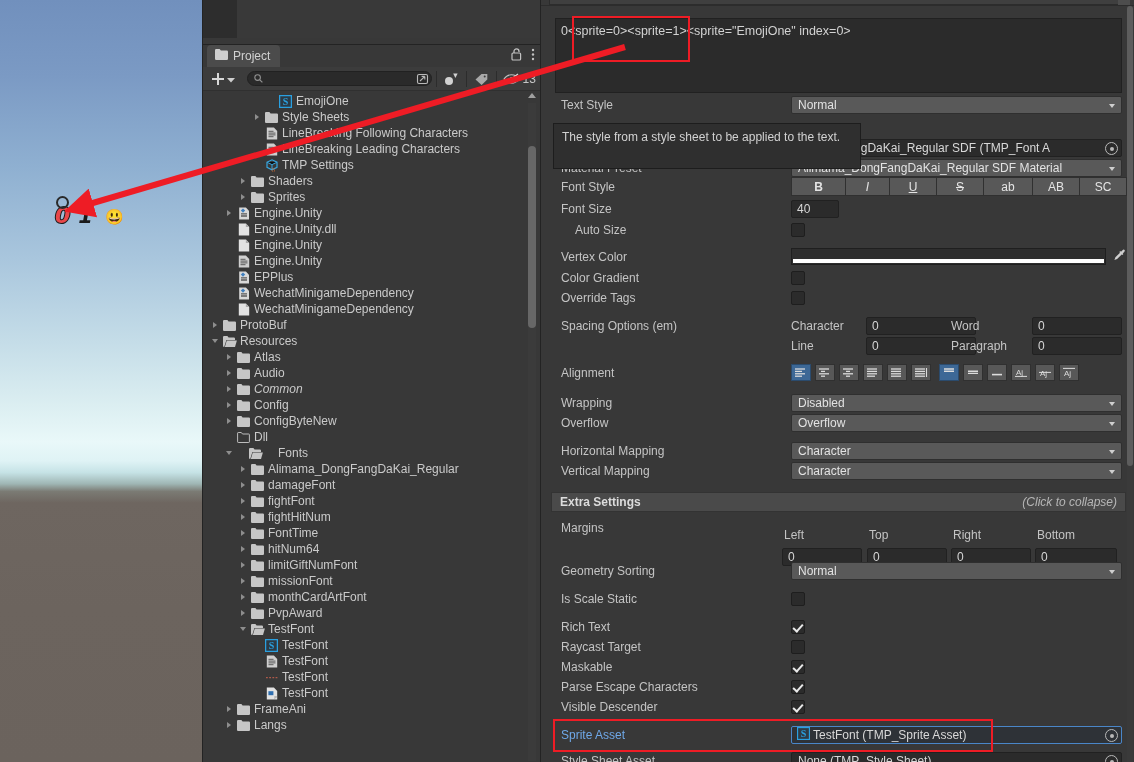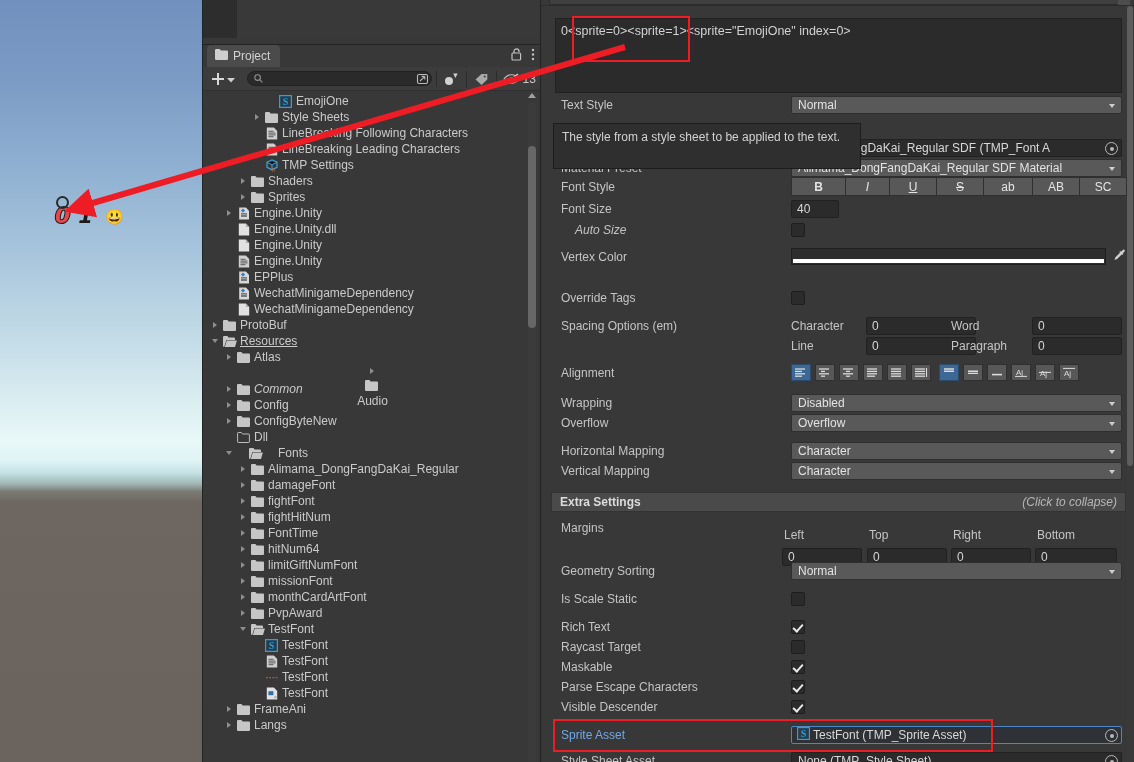--- a/index.html
+++ b/index.html
@@ -597,21 +597,21 @@
           </span>
           <span class="ticon">
             <span style="display: flex; align-items: center;">
               <svg width="13" height="11" viewBox="0 0 13 11">
                 <path d="M0 1.1A1.1 1.1 0 0 1 1.1 0h3.3l1.2 1.5h6.3A1.1 1.1 0 0 1 13 2.6V9.9A1.1 1.1 0 0 1 11.9 11H1.1A1.1 1.1 0 0 1 0 9.9Z" fill="#c6c6c6"></path>
               </svg>
             </span>
           </span>
           <span class="tlabel">ProtoBuf</span>
         </div>
-        <div class="trow" style="padding-left: 6px; text-decoration: underline;">
+        <div class="trow" style="padding-left: 6px;">
           <span class="twist">
             <span class="twist-arrow-d"></span>
           </span>
           <span class="ticon">
             <span style="display: flex; align-items: center;">
               <svg width="14" height="11" viewBox="0 0 14 11">
                 <path d="M0 1.1A1.1 1.1 0 0 1 1.1 0h3.3l1.2 1.5h5.3A1.1 1.1 0 0 1 12 2.6V4H3.4L1.2 11H1.1A1.1 1.1 0 0 1 0 9.9Z" fill="#c6c6c6"></path>
                 <path d="M3.8 4.6h10.1L12 11H1.8Z" fill="#c6c6c6"></path>
               </svg>
             </span>
@@ -624,21 +624,21 @@
           </span>
           <span class="ticon">
             <span style="display: flex; align-items: center;">
               <svg width="13" height="11" viewBox="0 0 13 11">
                 <path d="M0 1.1A1.1 1.1 0 0 1 1.1 0h3.3l1.2 1.5h6.3A1.1 1.1 0 0 1 13 2.6V9.9A1.1 1.1 0 0 1 11.9 11H1.1A1.1 1.1 0 0 1 0 9.9Z" fill="#c6c6c6"></path>
               </svg>
             </span>
           </span>
           <span class="tlabel">Atlas</span>
         </div>
-        <div class="trow" style="padding-left: 20px; flex-direction: column;">
+        <div class="trow" style="padding-left: 20px;">
           <span class="twist">
             <span class="twist-arrow-r"></span>
           </span>
           <span class="ticon">
             <span style="display: flex; align-items: center;">
               <svg width="13" height="11" viewBox="0 0 13 11">
                 <path d="M0 1.1A1.1 1.1 0 0 1 1.1 0h3.3l1.2 1.5h6.3A1.1 1.1 0 0 1 13 2.6V9.9A1.1 1.1 0 0 1 11.9 11H1.1A1.1 1.1 0 0 1 0 9.9Z" fill="#c6c6c6"></path>
               </svg>
             </span>
           </span>
@@ -984,37 +984,41 @@
         </span>
     </div>
 
     <div class="row" style="top:200px;">
       <span class="lbl">Font Size</span>
       <span class="numfield" style="left:250px; width:48px;">
         <span>40</span>
       </span>
     </div>
 
-    <div class="row" style="top:221px;font-style:italic;">
+    <div class="row" style="top:221px;">
       <span class="lbl indent">Auto Size</span>
       <span class="cb" style="left:250px; top:2px;"></span>
     </div>
 
     <div class="row" style="top:248px;">
       <span class="lbl">Vertex Color</span>
       <span class="colorfield" style="left:250px; right:28px; top:0;">
         <span class="swatch"></span>
       </span>
       <span style="position:absolute; right:8px; top:1px;">
         <svg width="13" height="13" viewBox="0 0 13 13">
             <path d="M11.8 1.2a1.6 1.6 0 0 0-2.3 0L8 2.7 7.3 2 6.3 3l.7.7-4.6 4.6L1.4 11l2.7-1l4.6-4.6l.7.7l1-1l-.7-.7l1.5-1.5a1.6 1.6 0 0 0 0-2.3Z" fill="#cfcfcf"></path>
           </svg>
       </span>
     </div>
 
+    <div class="row" style="top:269px;">
+      <span class="lbl">Color Gradient</span>
+      <span class="cb" style="left:250px; top:2px;"></span>
+    </div>
 
     <div class="row" style="top:289px;">
       <span class="lbl">Override Tags</span>
       <span class="cb" style="left:250px; top:2px;"></span>
     </div>
 
     <div class="row" style="top:317px;">
       <span class="lbl">Spacing Options (em)</span>
       <span class="hdr-lbl" style="left:250px;">Character</span>
       <span class="numfield" style="left:325px; width:110px;">

